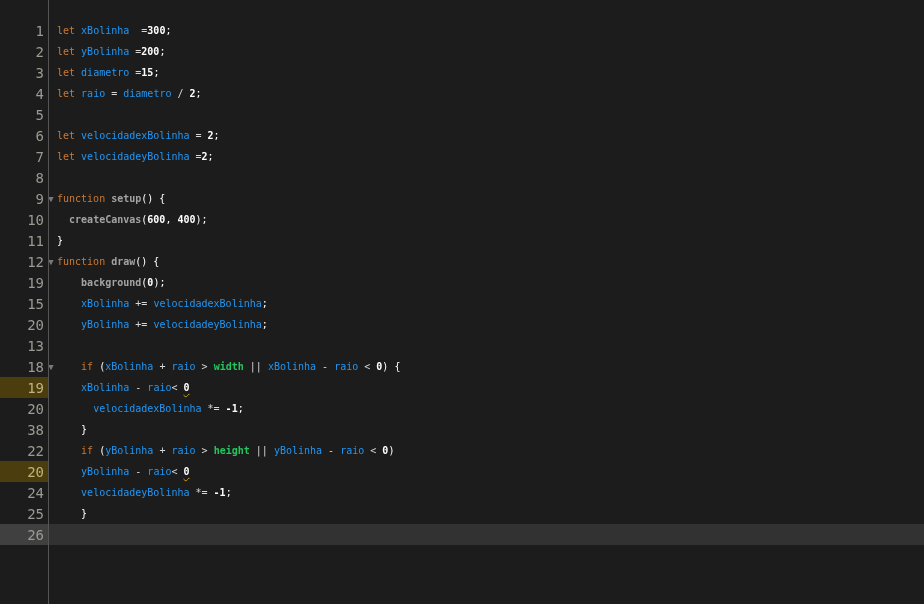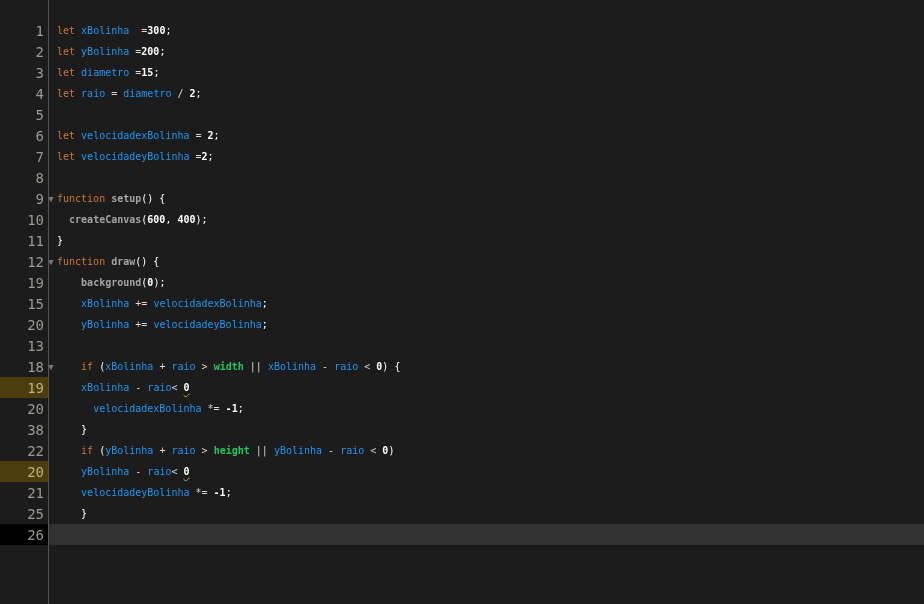--- a/index.html
+++ b/index.html
@@ -53,21 +53,21 @@
     display: flex;
     align-items: center;
     justify-content: flex-end;
     box-sizing: border-box;
     padding-right: 4px;
     font-size: 14px;
     color: #9b9b93;
     background: #1c1c1c;
   }
   .line.active-line .gutter {
-    background: #000000;
+    background: #404040;
     justify-content: flex-end;
   }
   .line.warn-line .gutter {
     background: #4b3d0e;
     color: #c3b377;
   }
 
   .lineno {
     display: inline-block;
   }
@@ -145,17 +145,17 @@
       <div class="line"><div class="gutter"><span class="lineno">19</span></div><div class="code"><span class="plain">    </span><span class="fn">background</span><span class="punc">(</span><span class="num">0</span><span class="punc">);</span></div></div>
       <div class="line"><div class="gutter"><span class="lineno">15</span></div><div class="code"><span class="plain">    </span><span class="id">xBolinha</span><span class="plain"> </span><span class="op">+=</span><span class="plain"> </span><span class="id">velocidadexBolinha</span><span class="punc">;</span></div></div>
       <div class="line"><div class="gutter"><span class="lineno">20</span></div><div class="code"><span class="plain">    </span><span class="id">yBolinha</span><span class="plain"> </span><span class="op">+=</span><span class="plain"> </span><span class="id">velocidadeyBolinha</span><span class="punc">;</span></div></div>
       <div class="line"><div class="gutter"><span class="lineno">13</span></div><div class="code"></div></div>
       <div class="line"><div class="gutter"><span class="lineno">18</span><span class="fold">▼</span></div><div class="code"><span class="plain">    </span><span class="kw">if</span><span class="plain"> </span><span class="punc">(</span><span class="id">xBolinha</span><span class="plain"> </span><span class="op">+</span><span class="plain"> </span><span class="id">raio</span><span class="plain"> </span><span class="op">&gt;</span><span class="plain"> </span><span class="global">width</span><span class="plain"> </span><span class="op">||</span><span class="plain"> </span><span class="id">xBolinha</span><span class="plain"> </span><span class="op">-</span><span class="plain"> </span><span class="id">raio</span><span class="plain"> </span><span class="op">&lt;</span><span class="plain"> </span><span class="num">0</span><span class="punc">) {</span></div></div>
       <div class="line warn-line"><div class="gutter"><span class="lineno">19</span></div><div class="code"><span class="plain">    </span><span class="id">xBolinha</span><span class="plain"> </span><span class="op">-</span><span class="plain"> </span><span class="id">raio</span><span class="op">&lt;</span><span class="plain"> </span><span class="num squiggly">0</span></div></div>
       <div class="line"><div class="gutter"><span class="lineno">20</span></div><div class="code"><span class="plain">      </span><span class="id">velocidadexBolinha</span><span class="plain"> </span><span class="op">*=</span><span class="plain"> </span><span class="num">-1</span><span class="punc">;</span></div></div>
       <div class="line"><div class="gutter"><span class="lineno">38</span></div><div class="code"><span class="plain">    </span><span class="punc">}</span></div></div>
       <div class="line"><div class="gutter"><span class="lineno">22</span></div><div class="code"><span class="plain">    </span><span class="kw">if</span><span class="plain"> </span><span class="punc">(</span><span class="id">yBolinha</span><span class="plain"> </span><span class="op">+</span><span class="plain"> </span><span class="id">raio</span><span class="plain"> </span><span class="op">&gt;</span><span class="plain"> </span><span class="global">height</span><span class="plain"> </span><span class="op">||</span><span class="plain"> </span><span class="id">yBolinha</span><span class="plain"> </span><span class="op">-</span><span class="plain"> </span><span class="id">raio</span><span class="plain"> </span><span class="op">&lt;</span><span class="plain"> </span><span class="num">0</span><span class="punc">)</span></div></div>
       <div class="line warn-line"><div class="gutter"><span class="lineno">20</span></div><div class="code"><span class="plain">    </span><span class="id">yBolinha</span><span class="plain"> </span><span class="op">-</span><span class="plain"> </span><span class="id">raio</span><span class="op">&lt;</span><span class="plain"> </span><span class="num squiggly">0</span></div></div>
-      <div class="line"><div class="gutter"><span class="lineno">21</span></div><div class="code"><span class="plain">    </span><span class="id">velocidadeyBolinha</span><span class="plain"> </span><span class="op">*=</span><span class="plain"> </span><span class="num">-1</span><span class="punc">;</span></div></div>
+      <div class="line"><div class="gutter"><span class="lineno">24</span></div><div class="code"><span class="plain">    </span><span class="id">velocidadeyBolinha</span><span class="plain"> </span><span class="op">*=</span><span class="plain"> </span><span class="num">-1</span><span class="punc">;</span></div></div>
       <div class="line"><div class="gutter"><span class="lineno">25</span></div><div class="code"><span class="plain">    </span><span class="punc">}</span></div></div>
       <div class="line active-line"><div class="gutter"><span class="lineno">26</span></div><div class="code"></div></div>
     </div>
 </div>
 
 </body></html>

